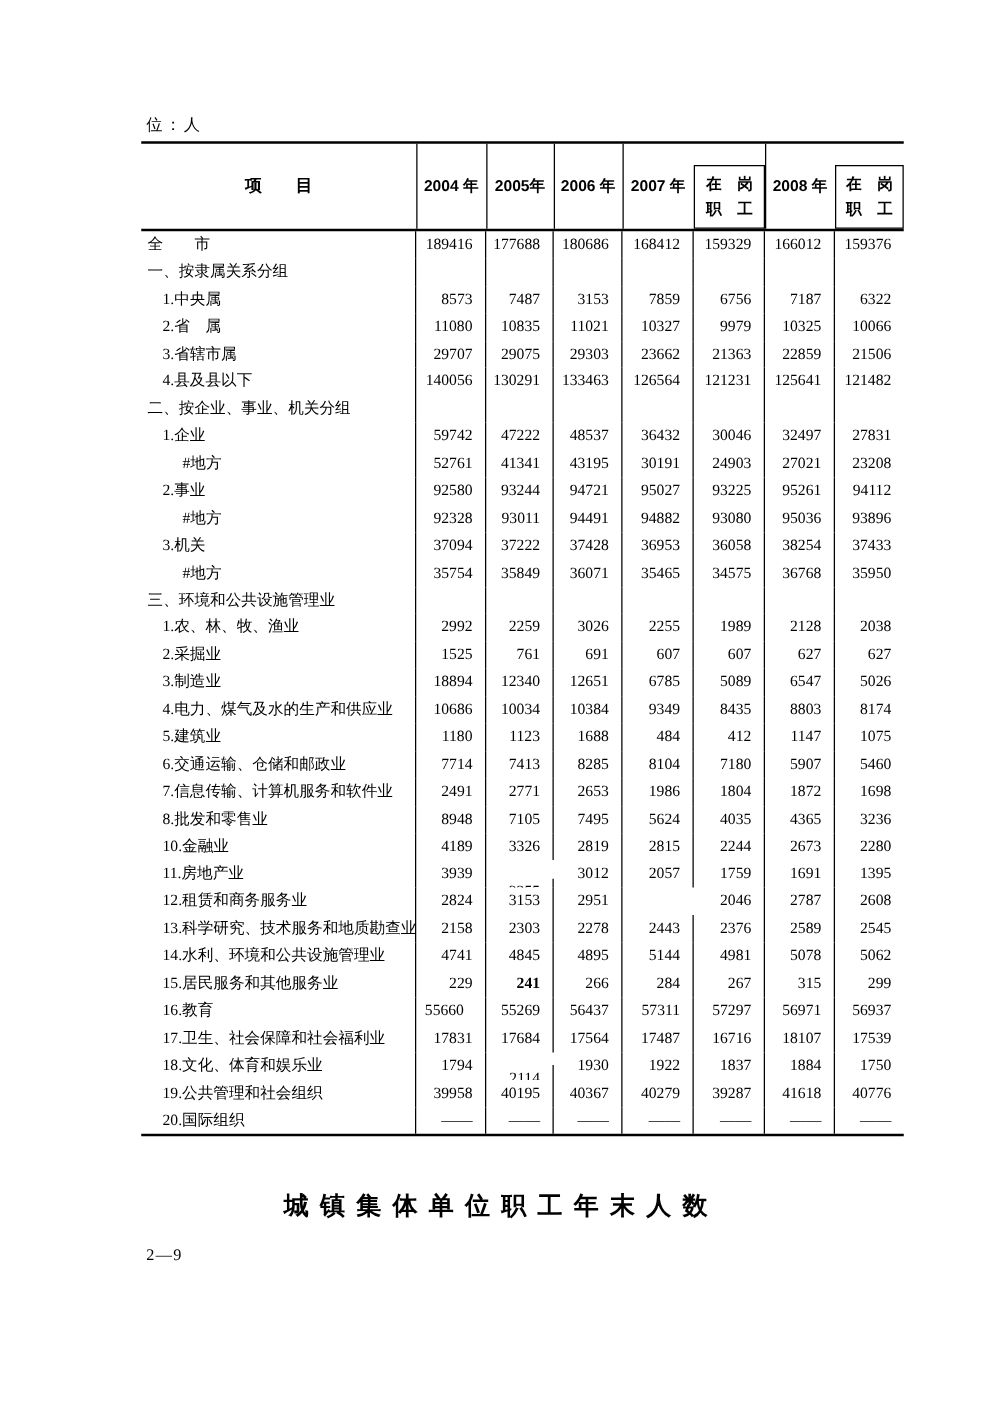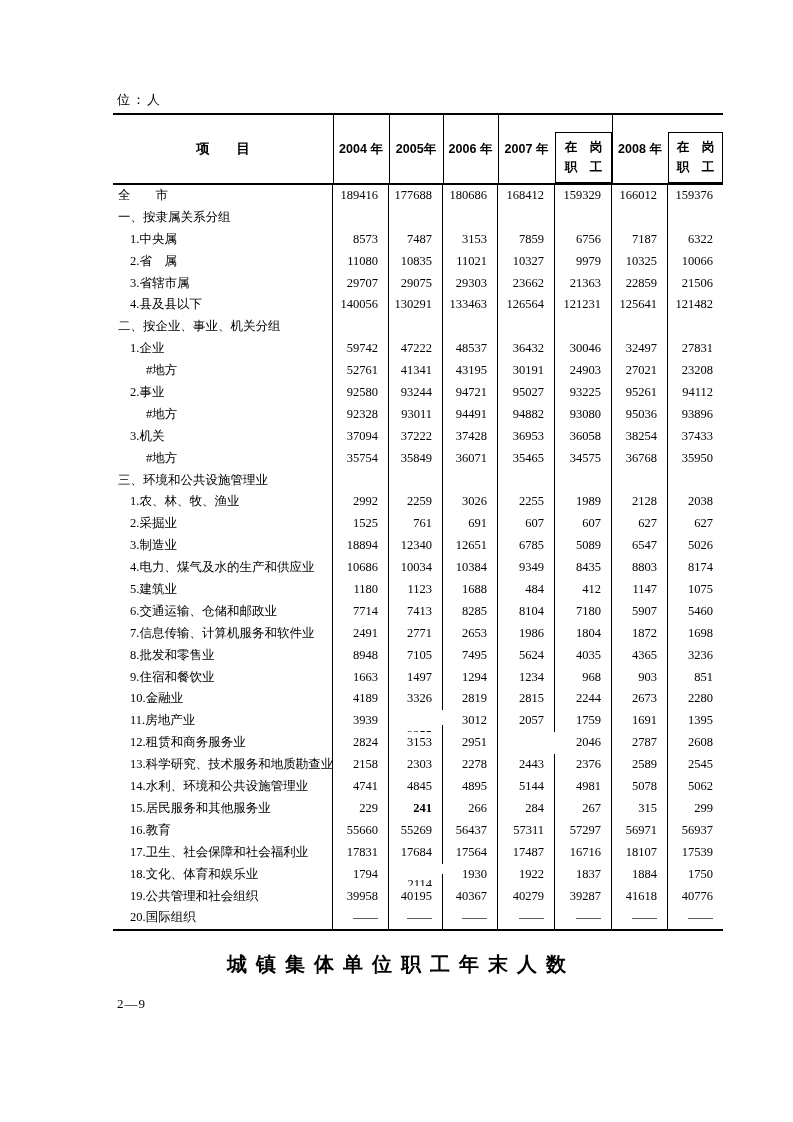--- a/index.html
+++ b/index.html
@@ -324,30 +324,20 @@
           <div class="c-label ind1">8.批发和零售业</div>
           <div class="c-num" style="width: 56px;">8948</div>
           <div class="c-num" style="width: 54px;">7105</div>
           <div class="c-num" style="width: 55px;">7495</div>
           <div class="c-num" style="width: 57px;">5624</div>
           <div class="c-num" style="width: 57px;">4035</div>
           <div class="c-num" style="width: 56px;">4365</div>
           <div class="c-num last" style="width: 55px;">3236</div>
         </div>
         <div class="row">
-          <div class="c-label ind1">9.住宿和餐饮业</div>
-          <div class="c-num" style="width: 56px;">1663</div>
-          <div class="c-num" style="width: 54px;">1497</div>
-          <div class="c-num" style="width: 55px;">1294</div>
-          <div class="c-num" style="width: 57px;">1234</div>
-          <div class="c-num" style="width: 57px;">968</div>
-          <div class="c-num" style="width: 56px;">903</div>
-          <div class="c-num last" style="width: 55px;">851</div>
-        </div>
-        <div class="row">
           <div class="c-label ind1">10.金融业</div>
           <div class="c-num" style="width: 56px;">4189</div>
           <div class="c-num" style="width: 54px;">3326</div>
           <div class="c-num" style="width: 55px;">2819</div>
           <div class="c-num" style="width: 57px;">2815</div>
           <div class="c-num" style="width: 57px;">2244</div>
           <div class="c-num" style="width: 56px;">2673</div>
           <div class="c-num last" style="width: 55px;">2280</div>
         </div>
         <div class="row">
@@ -395,21 +385,21 @@
           <div class="c-num" style="width: 56px;">229</div>
           <div class="c-num" style="width: 54px; font-weight: bold;">241</div>
           <div class="c-num" style="width: 55px;">266</div>
           <div class="c-num" style="width: 57px;">284</div>
           <div class="c-num" style="width: 57px;">267</div>
           <div class="c-num" style="width: 56px;">315</div>
           <div class="c-num last" style="width: 55px;">299</div>
         </div>
         <div class="row">
           <div class="c-label ind1">16.教育</div>
-          <div class="c-num" style="width: 56px;">55660</div>
+          <div class="c-num" style="width: 56px; text-align: center;">55660</div>
           <div class="c-num" style="width: 54px;">55269</div>
           <div class="c-num" style="width: 55px;">56437</div>
           <div class="c-num" style="width: 57px;">57311</div>
           <div class="c-num" style="width: 57px;">57297</div>
           <div class="c-num" style="width: 56px;">56971</div>
           <div class="c-num last" style="width: 55px;">56937</div>
         </div>
         <div class="row">
           <div class="c-label ind1">17.卫生、社会保障和社会福利业</div>
           <div class="c-num" style="width: 56px;">17831</div>

